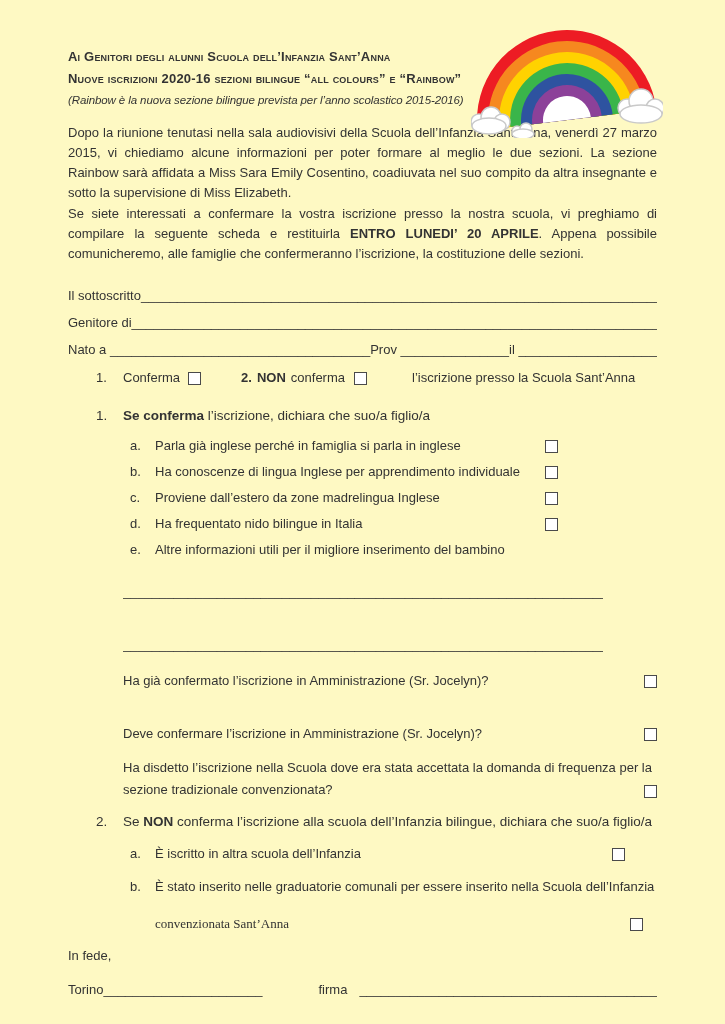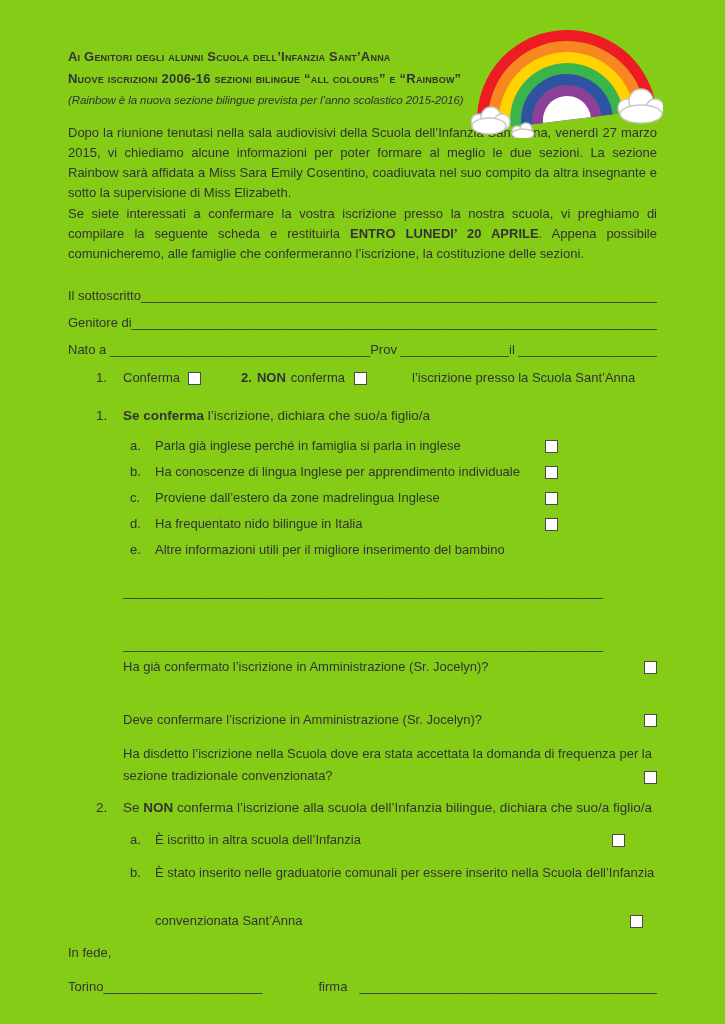--- a/index.html
+++ b/index.html
@@ -1,18 +1,18 @@
 <!DOCTYPE html>
 <html><head>
 <meta charset="utf-8">
 <style>
   html, body { margin:0; padding:0; background:#ffffff; }
   .page {
     position:relative; width:725px; height:1024px; margin:0 auto;
-    background:#84cc16; color:#333333;
+    background:#fef9c3; color:#333333;
     font-family:"Liberation Sans", sans-serif;
     font-size:13px; line-height:1.55;
     padding:46px 68px 0 68px; box-sizing:border-box; overflow:hidden;
   }
 
   
   .hdr-line { font-variant:small-caps; font-weight:bold; letter-spacing:.2px; line-height:22px; }
   .hdr-italic { font-style:italic; font-size:11.5px; line-height:21px; letter-spacing:-.1px; }
 
   
@@ -59,28 +59,28 @@
   .cb-2b { margin-left:auto; margin-right:14px; }
 
   
   .write-line { margin-left:55px; white-space:nowrap; overflow:hidden; width:480px; height:21px; line-height:21px; }
   .wl-1 { margin-top:20px; }
   .wl-2 { margin-top:32px; }
 
   
   .q-row { display:flex; align-items:center; margin-left:55px; height:21px; }
   .q-text { flex:1 1 auto; }
-  .q1-mt { margin-top:2px;gap:20px; }
+  .q1-mt { margin-top:16px;gap:20px; }
   .q2-mt { margin-top:32px; }
   .q-wrap { position:relative; margin-left:55px; margin-top:12px; line-height:22px; }
   .q-wrap .checkbox { position:absolute; right:0; bottom:3px; }
 
   .mt-2a { margin-top:12px; }
   .mt-2b1 { margin-top:12px; }
-  .mt-2b2 { margin-top:27px; }
+  .mt-2b2 { margin-top:16px;font-family:Liberation Serif, serif; }
 
   
   .in-fede { margin-top:10px; height:21px; line-height:21px; }
   .sign-row { display:flex; margin-top:13px; height:21px; line-height:21px; white-space:nowrap; overflow:hidden; }
   .firma-label { margin-left:56px; }
   .firma-line { margin-left:12px; }
 </style>
 </head>
 <body>
 
@@ -119,21 +119,21 @@
         <circle cx="156" cy="98" r="9"></circle>
         <circle cx="170" cy="91" r="12"></circle>
         <circle cx="184" cy="98" r="9"></circle>
         <ellipse cx="170" cy="104" rx="21" ry="9"></ellipse>
       </g>
     </svg>
   </div>
 
   <div>
     <div class="hdr-line">Ai Genitori degli alunni Scuola dell’Infanzia Sant’Anna</div>
-    <div class="hdr-line">Nuove iscrizioni 2006-16  sezioni bilingue “all colours” e “Rainbow”</div>
+    <div class="hdr-line">Nuove iscrizioni 2020-16  sezioni bilingue “all colours” e “Rainbow”</div>
     <div class="hdr-italic">(Rainbow è la nuova sezione bilingue prevista per l’anno scolastico 2015-2016)</div>
   </div>
 
   <div class="intro">
     <p>Dopo la riunione tenutasi nella sala audiovisivi della Scuola dell’Infanzia Sant’Anna, venerdì 27 marzo 2015, vi chiediamo alcune informazioni per poter formare al meglio le due sezioni. La sezione Rainbow sarà affidata a Miss Sara Emily Cosentino, coadiuvata nel suo compito da altra insegnante e sotto la supervisione di Miss Elizabeth.</p>
     <p><span>Se siete interessati a confermare la vostra iscrizione presso la nostra scuola, vi preghiamo di compilare la seguente scheda e restituirla </span><b>ENTRO LUNEDI’ 20 APRILE</b><span>. Appena possibile comunicheremo, alle famiglie che confermeranno l’iscrizione, la costituzione delle sezioni.</span></p>
   </div>
 
   <div class="fields">
     <div class="field-row"><span>Il sottoscritto</span><span>__________________________________________________________________________</span></div>

